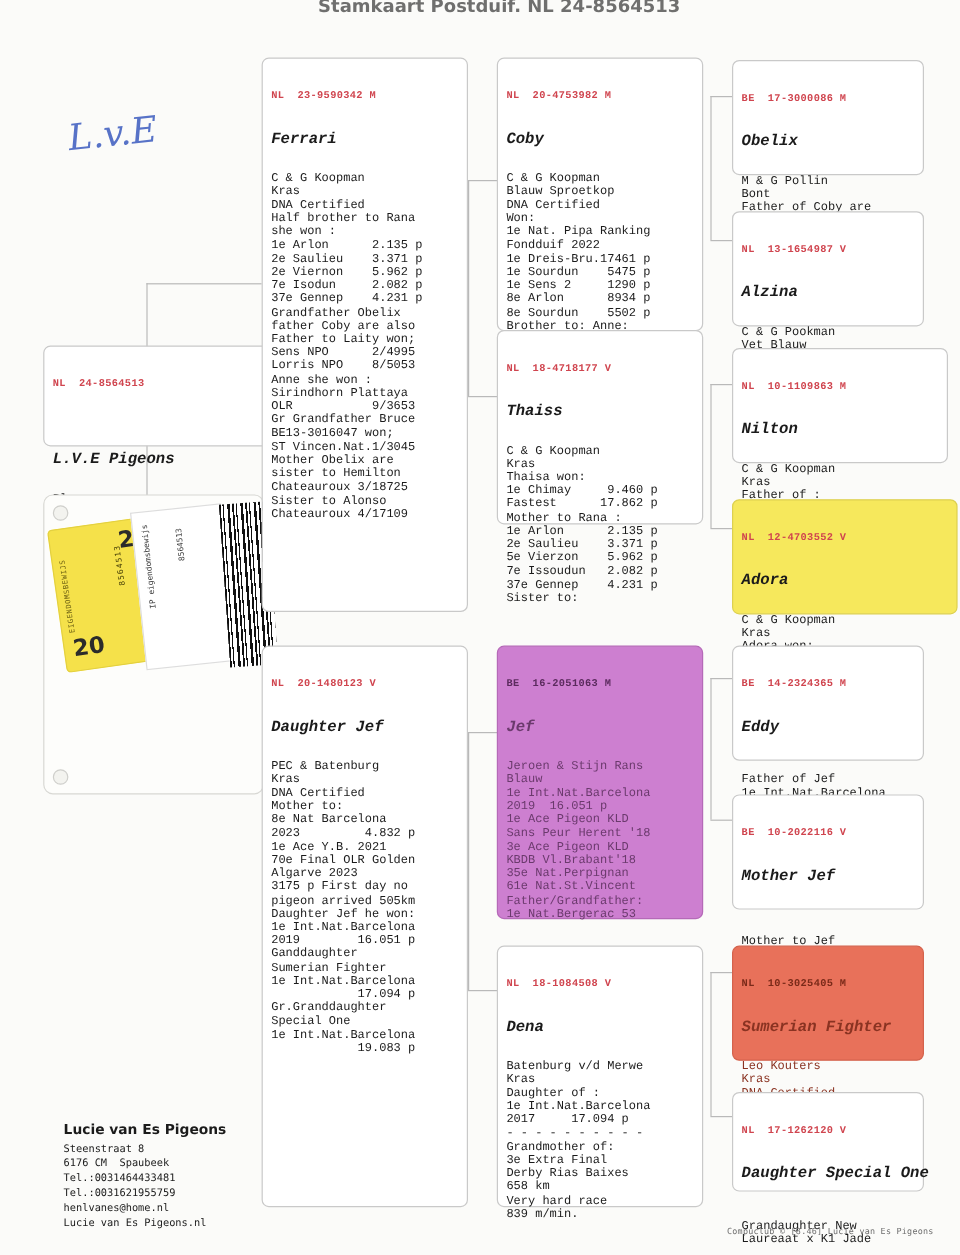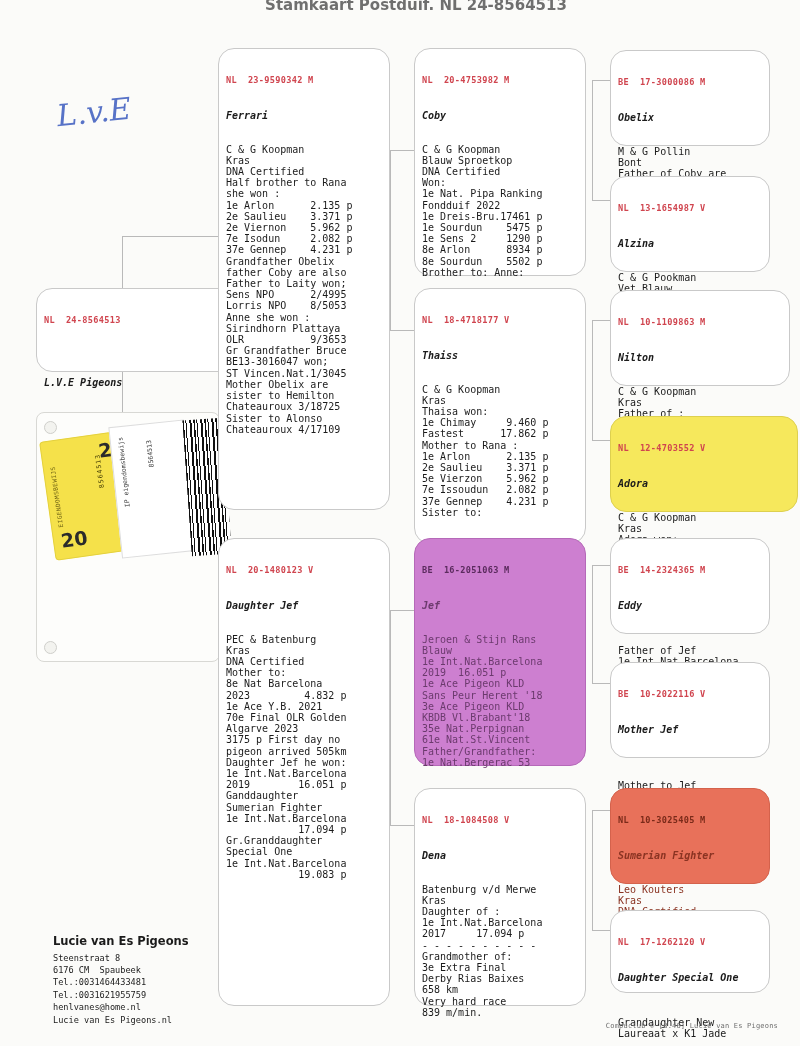--- a/index.html
+++ b/index.html
@@ -11,38 +11,39 @@
     position:relative;
     overflow:hidden;
   }
   .page{position:absolute;inset:0;}
 
   
   .card{
     position:absolute;
     background:#fff;
     border:1px solid #c9c9c9;
-    border-radius:16px;
+    border-radius:6px;
     padding:4px 6px 5px 7px;
     font-size:8.5px;
     line-height:11.2px;
     box-sizing:border-box;
     white-space:pre;
+    font-family:Liberation Mono, monospace;
   }
   .card .hdr{
     color:#d0454f;
     font-weight:bold;
     letter-spacing:.3px;
     font-size:8.6px;
     margin-bottom:1px;
   }
   .card .name{
     font-weight:bold;
     font-style:italic;
-    font-size:10px;
+    font-size:13px;
   }
   .card .body{font-size:10px;}
   .card.yellow{background:#f6e85c;border-color:#ddd04f;}
   .card.purple{background:#cd7fd0;border-color:#b569b8;}
   .card.purple .hdr{color:#5b2b5e;}
   .card.purple .body,.card.purple .name{color:#6b3a6d;}
   .card.salmon{background:#e8715a;border-color:#d4624c;}
   .card.salmon .hdr{color:#7a2a19;}
   .card.salmon .body,.card.salmon .name{color:#8a3322;}
 
@@ -255,21 +256,21 @@
 1e Nat. Pipa Ranking
 Fondduif 2022
 1e Dreis-Bru.17461 p
 1e Sourdun    5475 p
 1e Sens 2     1290 p
 8e Arlon      8934 p
 8e Sourdun    5502 p
 Brother to: Anne:</div>
   </div>
 
-  <div class="card" style="left:414px;top:288px;width:172px;height:256px;">
+  <div class="card" style="left:414px;top:275px;width:172px;height:162px;">
     <div class="hdr">NL  18-4718177 V</div>
     <div class="name">Thaiss</div>
     <div class="body">C &amp; G Koopman
 Kras
 Thaisa won:
 1e Chimay     9.460 p
 Fastest      17.862 p
 Mother to Rana :
 1e Arlon      2.135 p
 2e Saulieu    3.371 p

